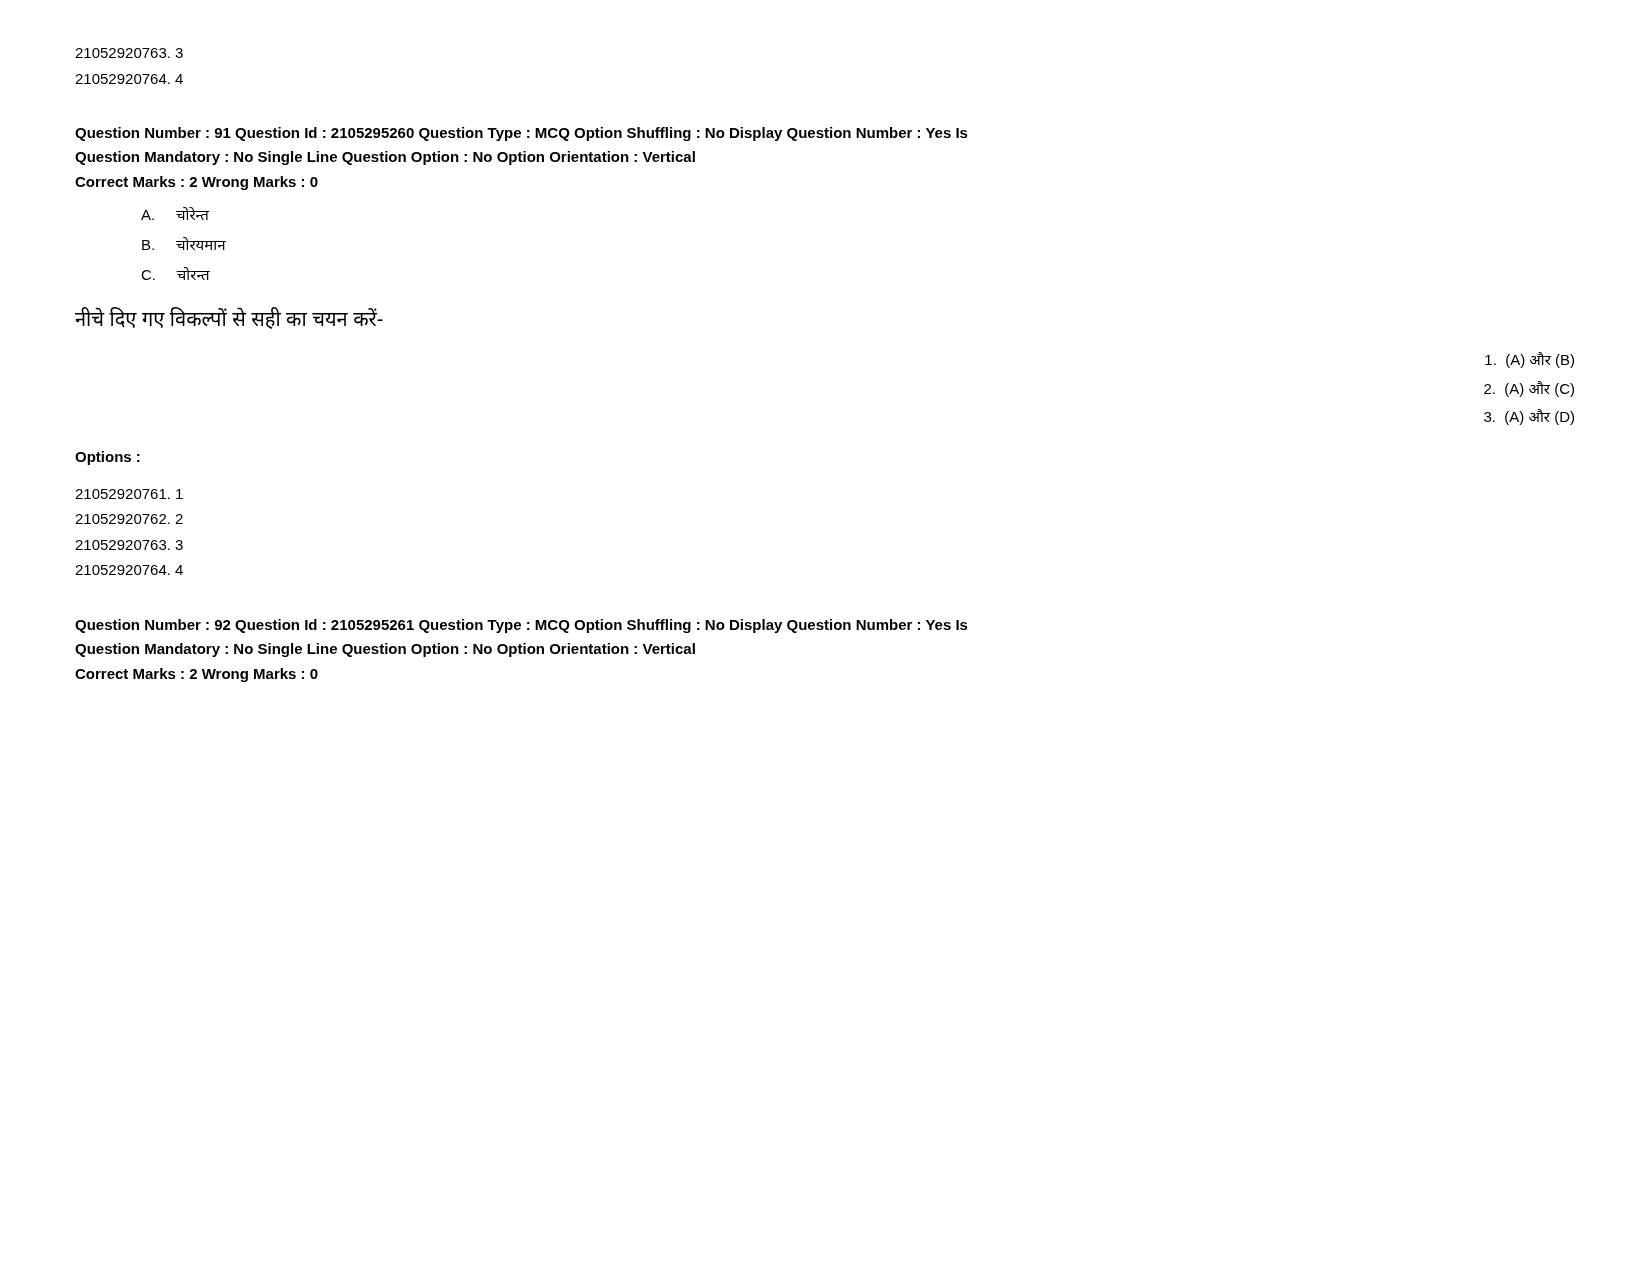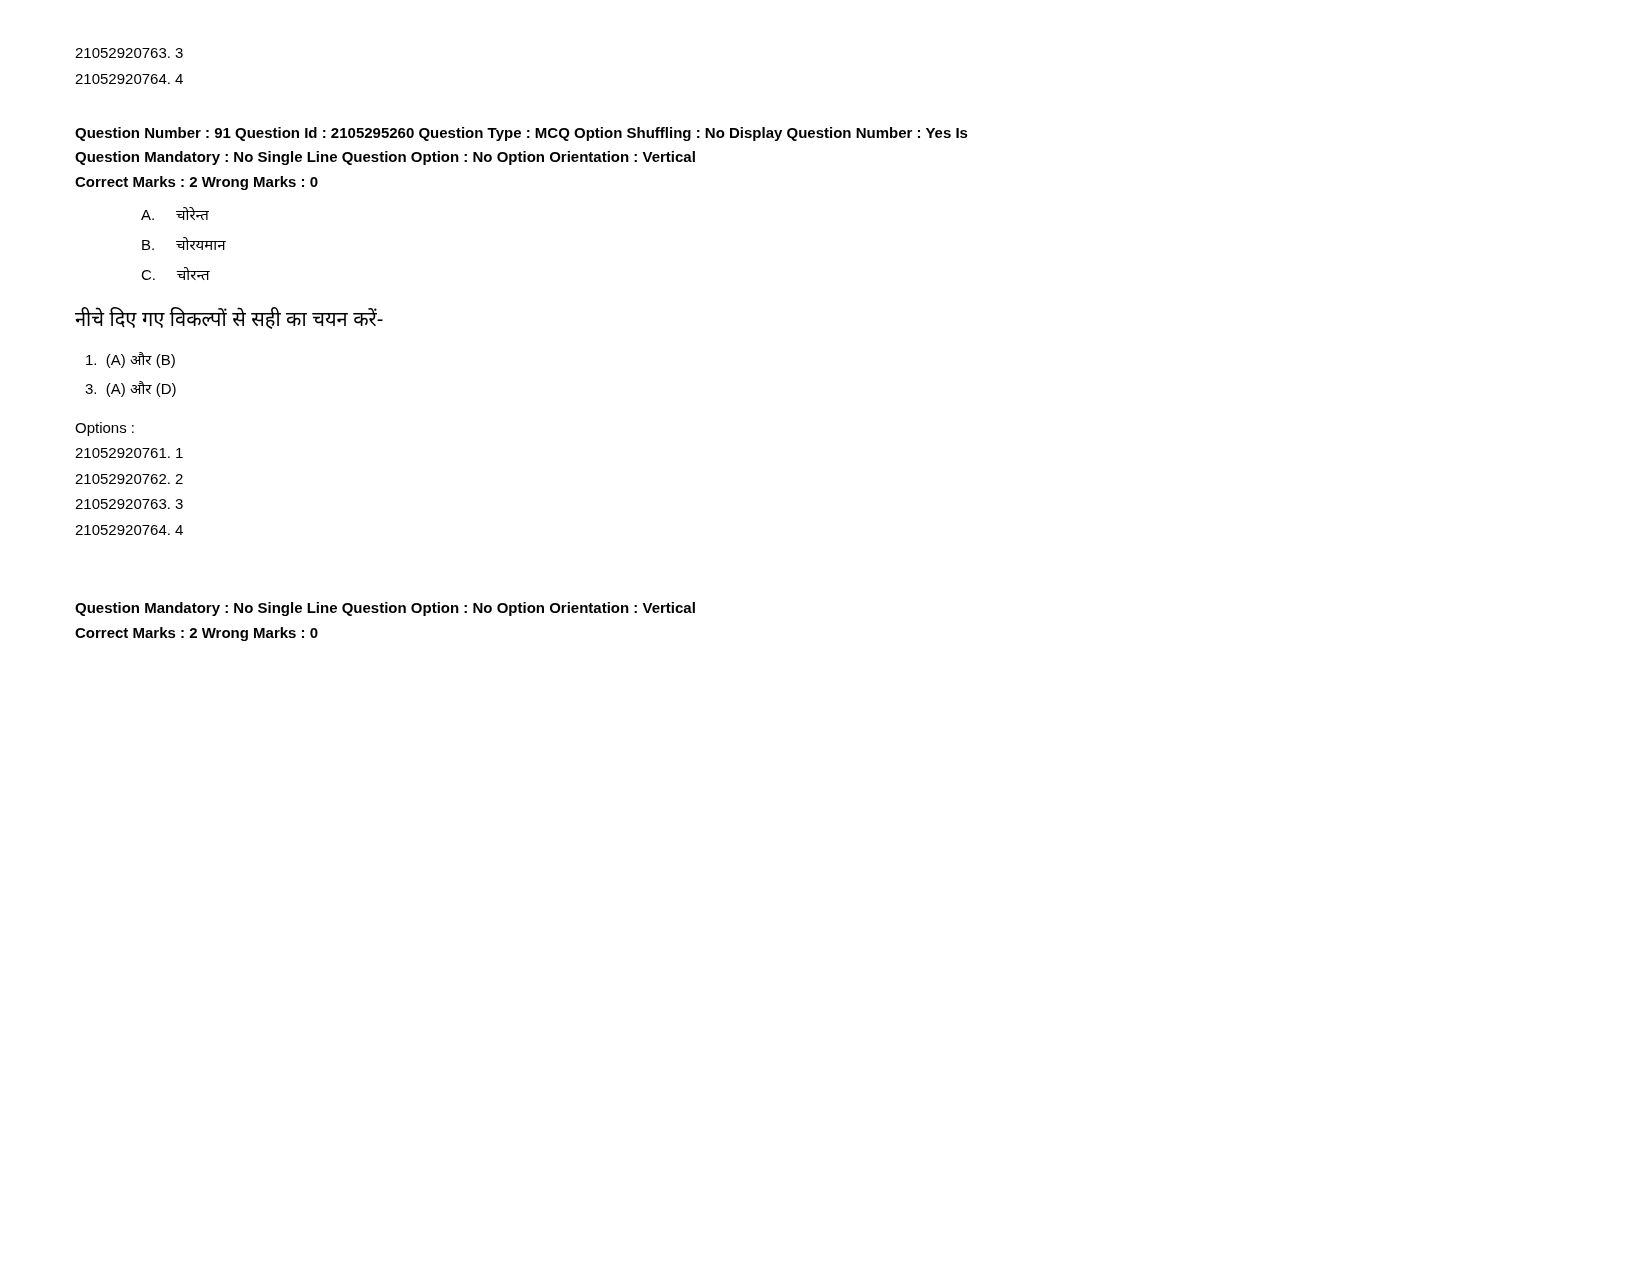--- a/index.html
+++ b/index.html
@@ -47,29 +47,30 @@
       margin-left: 36px;
     }
     .sub-question-text {
       font-size: 20px;
       margin-bottom: 12px;
       font-family: Arial, 'Noto Sans Devanagari', sans-serif;
     }
     .sub-options {
       margin-left: 10px;
       margin-bottom: 16px;
+      text-align: right;
     }
     .sub-options .sub-opt {
       line-height: 1.9;
       font-family: Arial, 'Noto Sans Devanagari', sans-serif;
       font-size: 15px;
     }
     .options-label {
-      font-weight: normal;
-      margin-bottom: 4px;
+      font-weight: bold;
+      margin-bottom: 16px;
     }
     .options-ids {
       line-height: 1.7;
     }
     .section-divider {
       margin-top: 30px;
       margin-bottom: 10px;
     }
   </style>
 </head>
@@ -103,33 +104,37 @@
   </div>
 
   <div class="sub-question-text">नीचे दिए गए विकल्पों से सही का चयन करें-</div>
 
   <div class="sub-options">
     <div class="sub-opt">
       <span>1.</span>&nbsp;
       <span>(A)  और (B)</span>
     </div>
     <div class="sub-opt">
+      <span>2.</span>&nbsp;
+      <span>(A)  और (C)</span>
+    </div>
+    <div class="sub-opt">
       <span>3.</span>&nbsp;
       <span>(A)  और  (D)</span>
     </div>
   </div>
 
   <div class="options-label">Options :</div>
   <div class="options-ids">
     <div>21052920761. 1</div>
     <div>21052920762. 2</div>
     <div>21052920763. 3</div>
     <div>21052920764. 4</div>
   </div>
 </div>
 
 <div class="section-divider">
   <div class="question-header">
-    <br>
+    <span>Question Number : 92 Question Id : 2105295261 Question Type : MCQ Option Shuffling : No Display Question Number : Yes Is</span><br>
     <span>Question Mandatory : No Single Line Question Option : No Option Orientation : Vertical</span>
   </div>
   <div class="correct-marks">Correct Marks : 2 Wrong Marks : 0</div>
 </div>
 
 </body></html>

